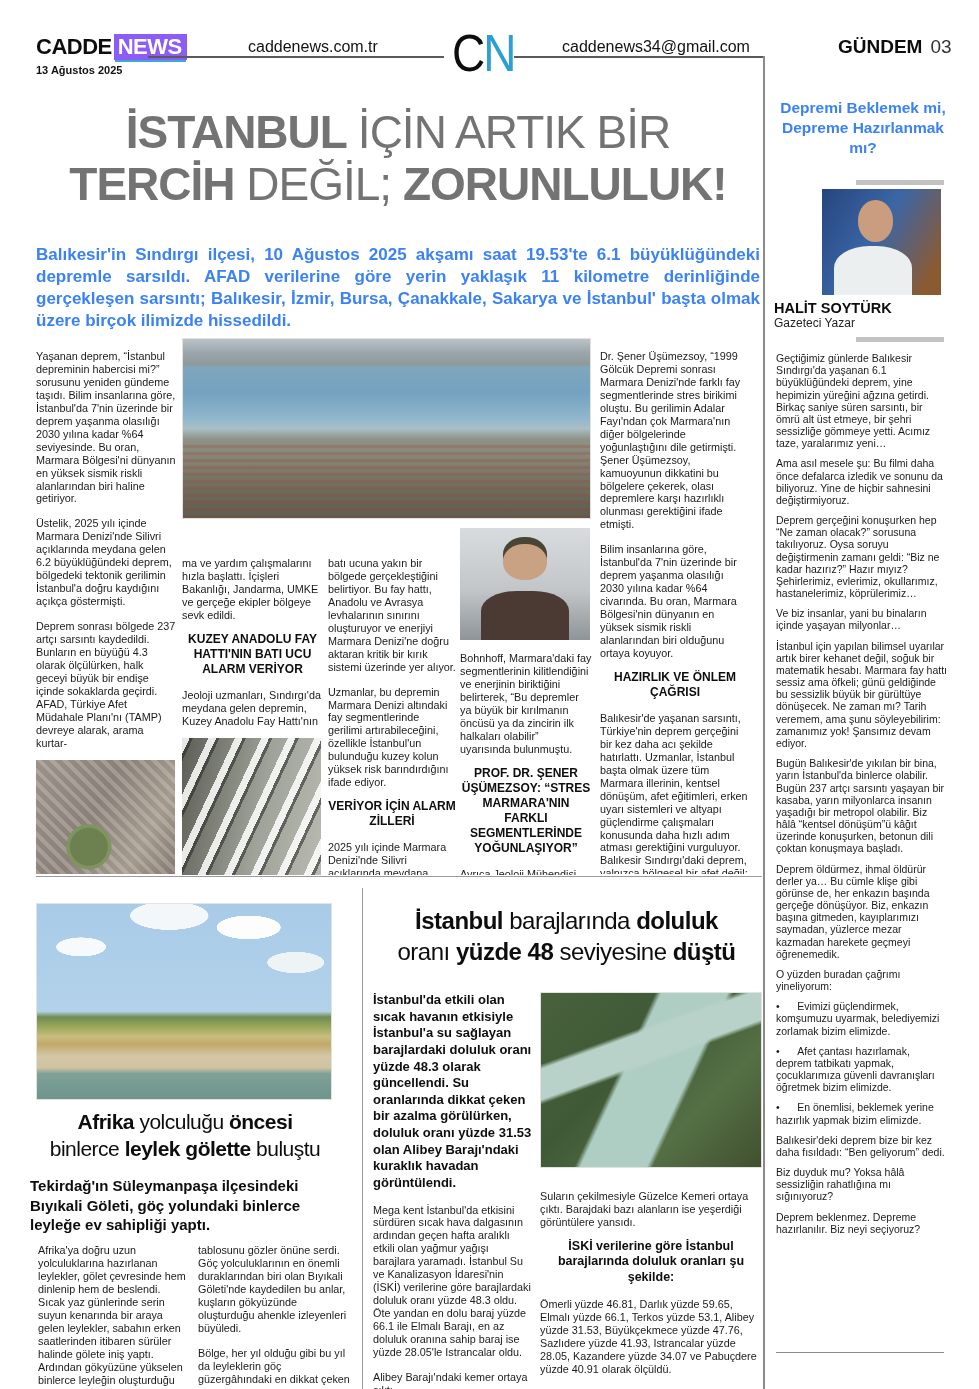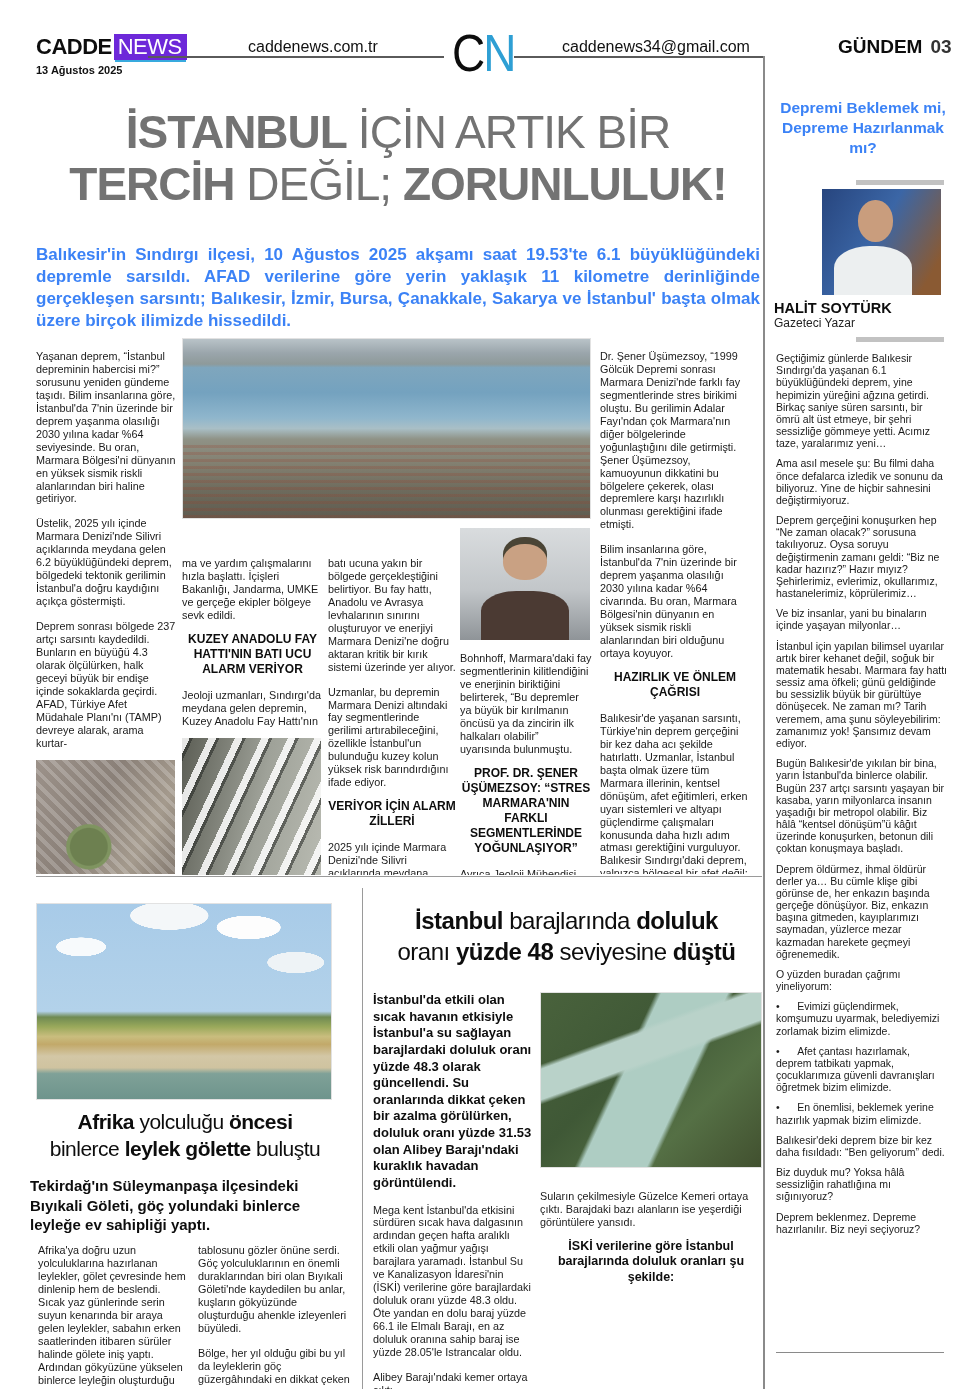--- a/index.html
+++ b/index.html
@@ -10,30 +10,30 @@
     margin: 0 auto;
     background: #ffffff;
     font-family: "Liberation Sans", sans-serif;
     color: #1a1a1a;
     overflow: hidden;
   }
   .abs { position: absolute; }
 
   
   .logo-cadde { font-size: 22px; font-weight: 800; letter-spacing: -0.5px; color:#0d0d0d; }
-  .logo-news  { font-size: 22px; font-weight: 400; letter-spacing: -0.5px; color:#fff;
-                background:#6d28d9; padding: 0 5px 1px 4px; margin-left:2px;
+  .logo-news  { font-size: 22px; font-weight: 700; letter-spacing: -0.5px; color:#fff;
+                background:#8b5cf6; padding: 0 5px 1px 4px; margin-left:2px;
                 box-shadow: 0 3px 0 -1px #38aade; }
   .mast-date { font-size: 11px; font-weight: 700; color:#111; }
   .mast-url  { font-size: 16px; color:#111; }
   .cn-logo { font-size: 46px; font-weight: 300; letter-spacing: -2px; transform: scaleY(1.12); }
   .cn-c { color:#0d0d0d; } .cn-n { color:#2e9fd4; }
   .mast-section { font-size: 19px; letter-spacing: 0; }
   .mast-section .sec { font-weight: 800; color:#0d0d0d; }
-  .mast-section .num { font-weight: 700; color:#333; margin-left: 8px; }
+  .mast-section .num { font-weight: 400; color:#333; margin-left: 8px; }
   .rule { background:#5a5a5a; height:2px; }
   .vdivider { background:#8a8a8a; width:1.5px; }
   .hdivider { background:#9a9a9a; height:1px; }
 
   
   .main-headline { text-align:center; line-height:1.14; letter-spacing:-1px; color:#737373; }
   .main-headline .ln { font-size:46px; display:block; }
   .hb { font-weight:800; } .hl { font-weight:300; }
   .lede { font-size:17px; font-weight:700; line-height:1.3; text-align:justify; color:#3b82f6; }
 
@@ -192,20 +192,21 @@
   <div class="abs bodycol" style="left:373px; top:992px; width:160px; height:397px;">
     <div class="intro-bold dam-intro">İstanbul'da etkili olan sıcak havanın etkisiyle İstanbul'a su sağlayan barajlardaki doluluk oranı yüzde 48.3 olarak güncellendi. Su oranlarında dikkat çeken bir azalma görülürken, doluluk oranı yüzde 31.53 olan Alibey Barajı'ndaki kuraklık havadan görüntülendi.</div>
     <p>Mega kent İstanbul'da etkisini sürdüren sıcak hava dalgasının ardından geçen hafta aralıklı etkili olan yağmur yağışı barajlara yaramadı. İstanbul Su ve Kanalizasyon İdaresi'nin (İSKİ) verilerine göre barajlardaki doluluk oranı yüzde 48.3 oldu. Öte yandan en dolu baraj yüzde 66.1 ile Elmalı Barajı, en az doluluk oranına sahip baraj ise yüzde 28.05'le Istrancalar oldu.</p>
     <p style="margin-bottom:2px;">Alibey Barajı'ndaki kemer ortaya çıktı</p>
 
   </div>
   <div class="abs photo ph-dam" style="left:540px; top:992px; width:222px; height:176px;"></div>
   <div class="abs bodycol" style="left:540px; top:1178px; width:222px; height:211px;">
     <p>Suların çekilmesiyle Güzelce Kemeri ortaya çıktı. Barajdaki bazı alanların ise yeşerdiği görüntülere yansıdı.</p>
     <div class="subhead" style="font-size:12.5px;">İSKİ verilerine göre İstanbul barajlarında doluluk oranları şu şekilde:</div>
+    <p>Ömerli yüzde 46.81, Darlık yüzde 59.65, Elmalı yüzde 66.1, Terkos yüzde 53.1, Alibey yüzde 31.53, Büyükçekmece yüzde 47.76, Sazlıdere yüzde 41.93, Istrancalar yüzde 28.05, Kazandere yüzde 34.07 ve Pabuçdere yüzde 40.91 olarak ölçüldü.</p>
   </div>
 
   <div class="abs sb-title" style="left:774px; top:98px; width:178px;">Depremi Beklemek mi, Depreme Hazırlanmak mı?</div>
   <div class="abs sb-bar" style="left:856px; top:180px; width:88px;"></div>
   <div class="abs ph-columnist" style="left:822px; top:189px; width:119px; height:106px;"></div>
   <div class="abs" style="left:774px; top:300px; width:168px; text-align:left;">
     <div class="sb-name">HALİT SOYTÜRK</div>
     <div class="sb-role">Gazeteci Yazar</div>
   </div>
   <div class="abs sb-bar" style="left:856px; top:337px; width:88px;"></div>

